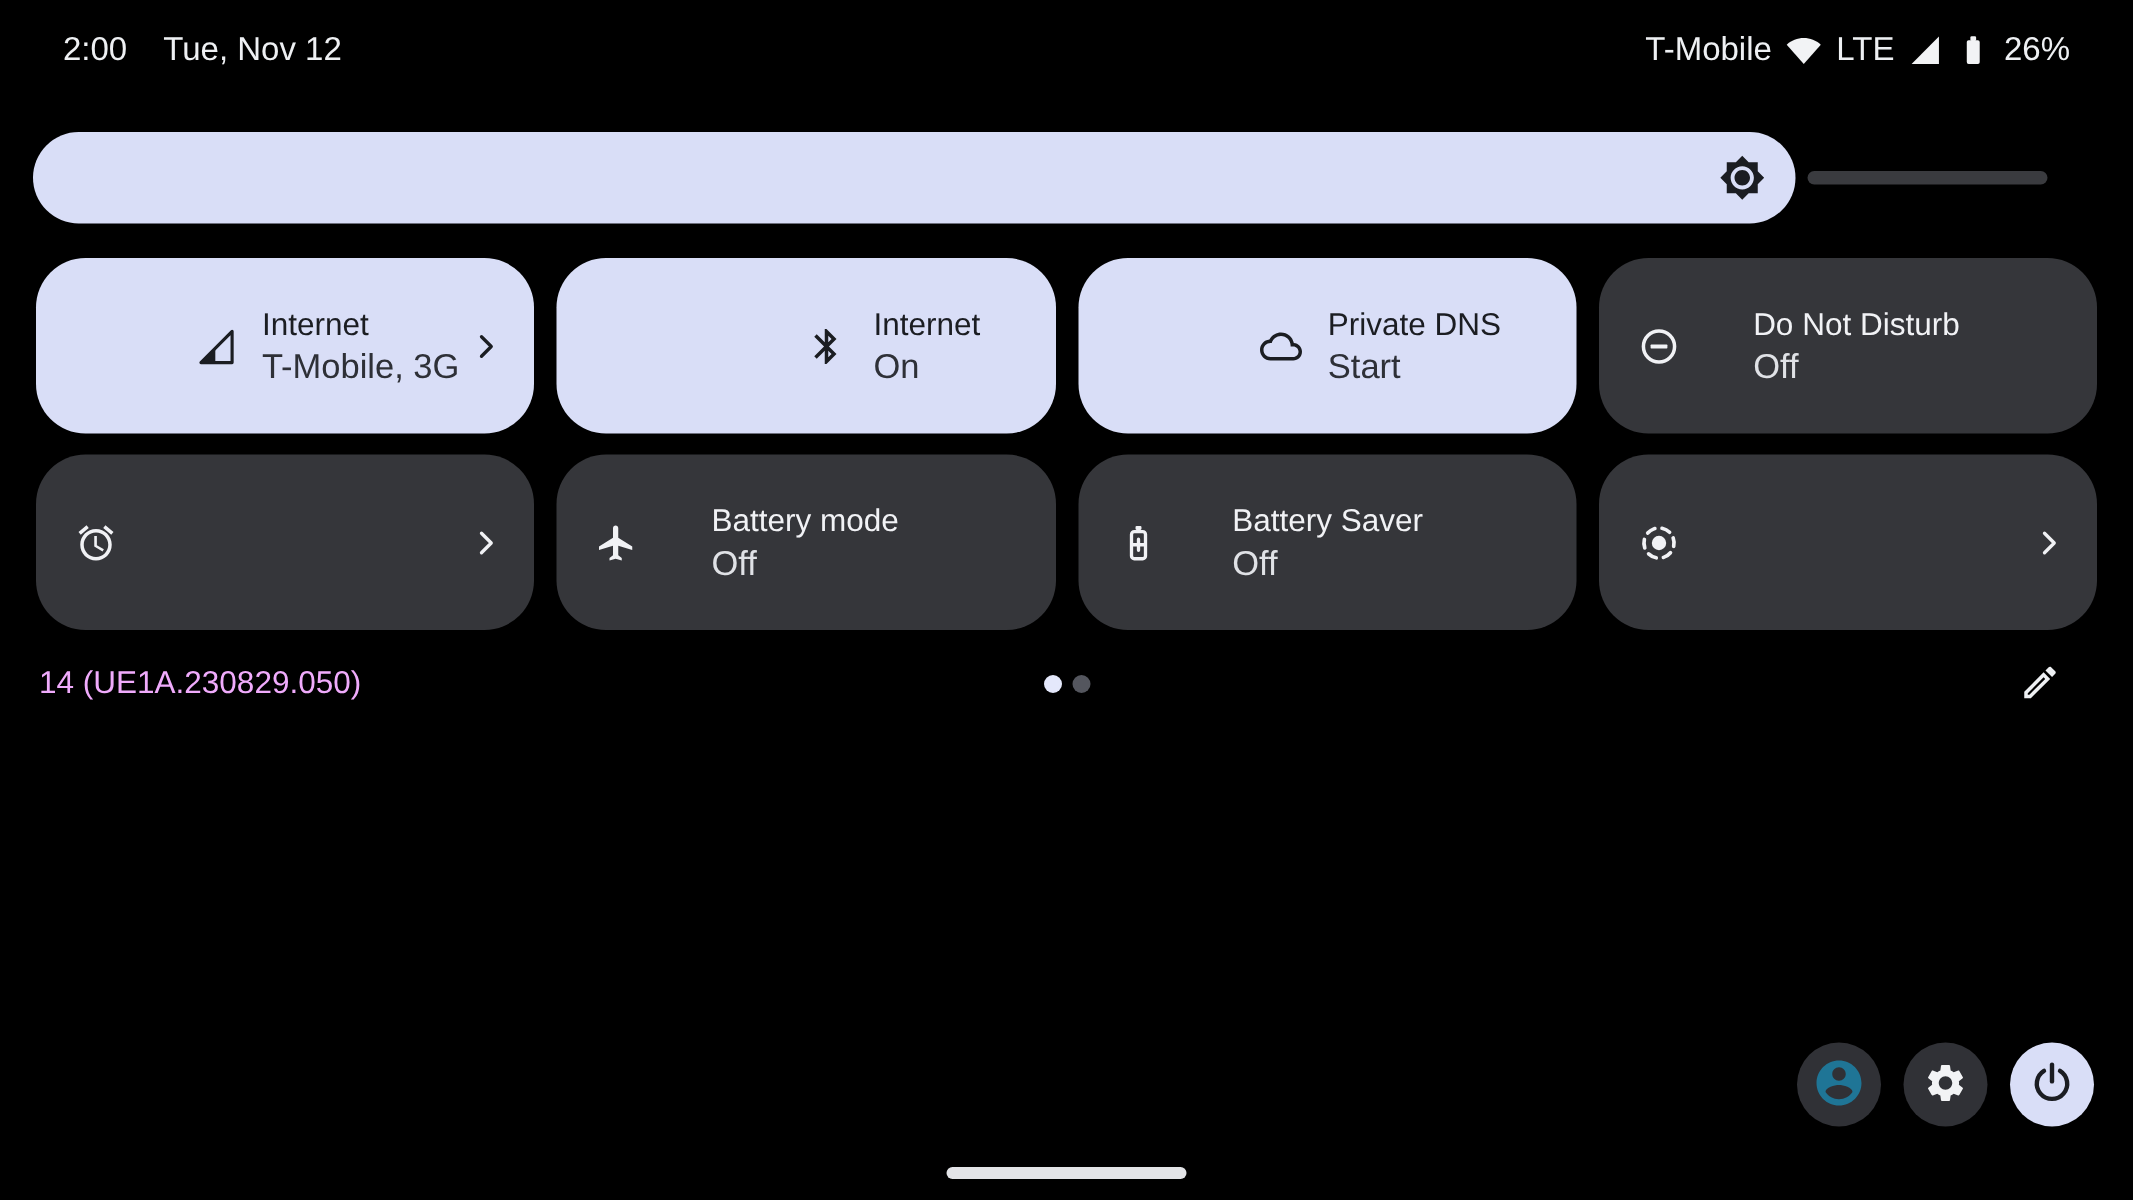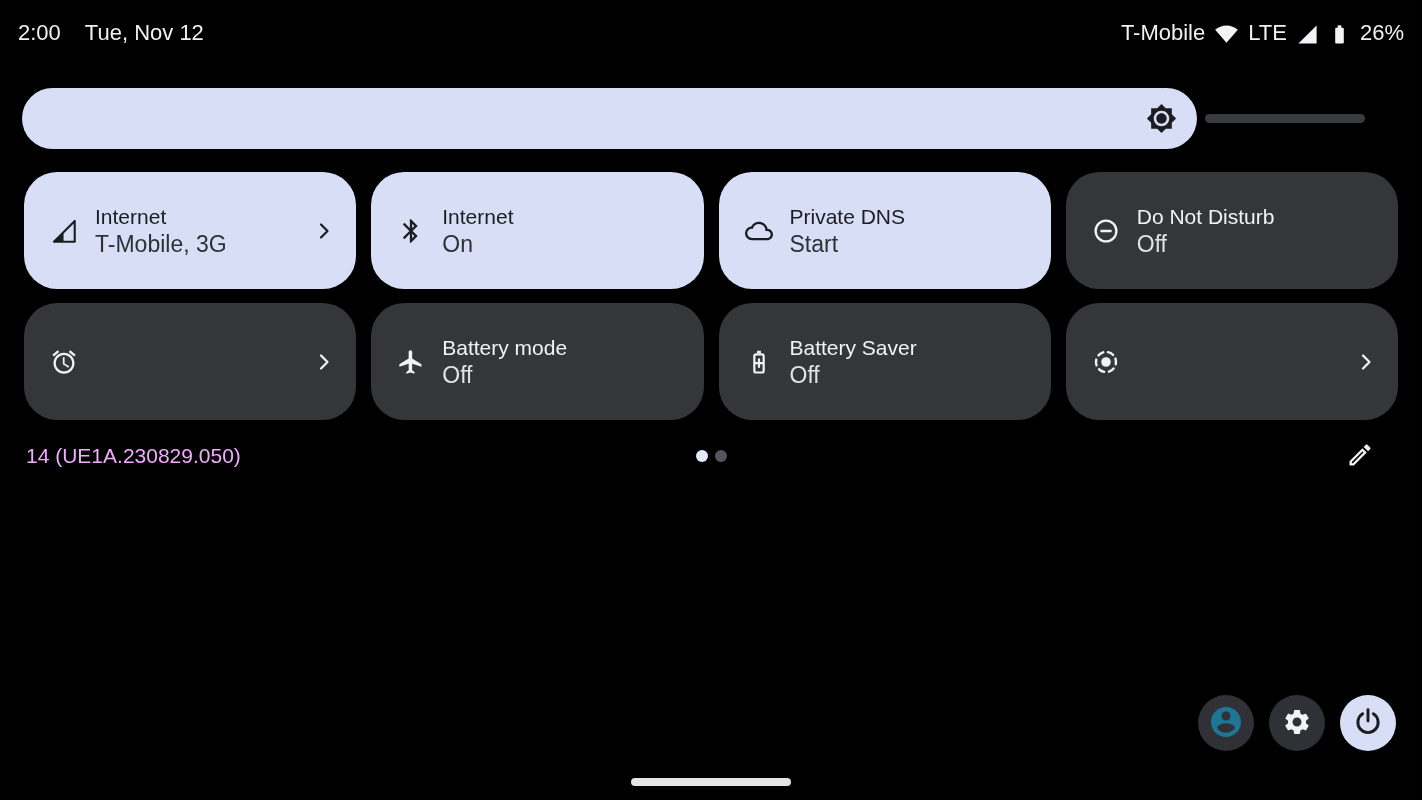--- a/index.html
+++ b/index.html
@@ -6,24 +6,24 @@
   html,body { background:#000; }
   .screen {
     position:relative; width:1422px; height:800px; background:#000;
     font-family:"Liberation Sans", sans-serif; overflow:hidden;
     -webkit-font-smoothing:antialiased;
   }
   
   .status-bar {
     position:absolute; top:0; left:0; width:100%; height:66px;
     display:flex; align-items:center; justify-content:space-between;
-    padding:0 18px; color:#eef0f3; font-size:22px; font-weight:500;
+    padding:0 42px; color:#eef0f3; font-size:22px; font-weight:500;
   }
   .sb-left { display:flex; align-items:center; gap:24px; }
-  .sb-right { display:flex; align-items:flex-end; gap:9px; }
+  .sb-right { display:flex; align-items:center; gap:9px; }
   .sb-icon { display:flex; align-items:center; }
   
   .brightness { position:absolute; left:22px; top:88px; width:1344px; height:61px; }
   .b-fill {
     position:absolute; left:0; top:0; width:1175px; height:61px;
     border-radius:31px; background:var(--accent);
   }
   .b-icon { position:absolute; left:1124px; top:15px; width:31px; height:31px; color:#1b1d22; }
   .b-track {
     position:absolute; left:1183px; top:26px; width:160px; height:9px;
@@ -32,22 +32,22 @@
   
   .tiles {
     position:absolute; left:24px; top:172px; width:1374px;
     display:grid; grid-template-columns:repeat(4,1fr);
     column-gap:15px; row-gap:14px;
   }
   .tile {
     position:relative; height:117px; border-radius:33px;
     display:flex; align-items:center; padding:0 50px 0 26px;
   }
-  .tile.active   { background:var(--accent); color:#1b1d22; }
-  .tile.inactive { background:#35363a; color:#f1f2f5; }
+  .tile.active   { background:var(--accent); color:#1b1d22;justify-content:flex-end; }
+  .tile.inactive { background:#35363a; color:#f1f2f5;gap:32px; }
   .t-icon { width:28px; height:28px; flex:none; margin-right:17px; }
   .t-text { display:flex; flex-direction:column; gap:3px; min-width:0; }
   .t-label { font-size:21px; font-weight:500; line-height:25px; white-space:nowrap; }
   .t-status { font-size:23px; font-weight:400; line-height:25px; white-space:nowrap; }
   .tile.active .t-status   { color:#2e3037; }
   .tile.inactive .t-status { color:#e0e2e6; }
   .chevron {
     position:absolute; right:20px; top:50%; transform:translateY(-50%);
     width:24px; height:24px;
   }

